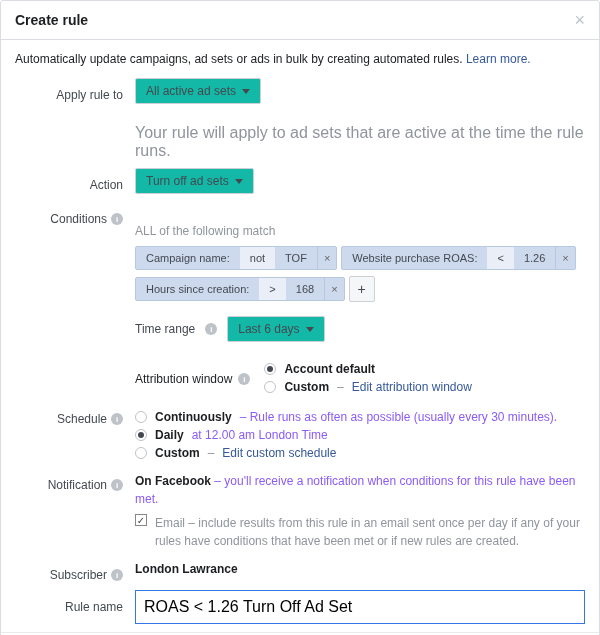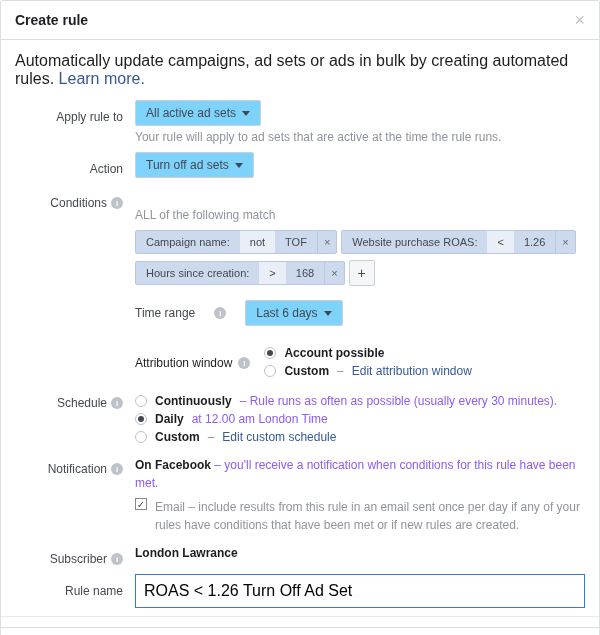--- a/index.html
+++ b/index.html
@@ -16,43 +16,43 @@
     border-bottom: 1px solid #dadde1;
     display: flex;
     justify-content: space-between;
     align-items: center;
   }
   .header .title { font-size: 14px; font-weight: bold; color: #1c1e21;}
   .header .close {
     color: #bec3c9; font-size: 18px; cursor: pointer; line-height: 1;
   }
   .body { padding: 12px 14px 6px 14px; }
-  .subtitle { font-size: 16px; color: #1c1e21; margin-bottom: 12px; }
+  .subtitle { font-size: 12px; color: #1c1e21; margin-bottom: 12px; }
   .subtitle .link { color: #365899; cursor: pointer; }
   .row {
     display: flex; align-items: flex-start; margin-bottom: 8px;
   }
   .label-col {
     width: 120px; text-align: right; padding-right: 12px;
     color: #444950; font-size: 12px; padding-top: 6px;
     display:flex; justify-content:flex-end; align-items:center; gap:4px;
   }
   .label-col.top { padding-top: 10px; }
   .content-col { flex: 1; font-size: 12px; }
   .dropdown-btn {
     display: inline-flex; align-items: center;
-    border: 1px solid #ccd0d5; background: #7dd3fc;
+    border: 1px solid #ccd0d5; background: #14b8a6;
     padding: 5px 10px; font-size: 12px; color: #444950;
     border-radius: 2px; cursor: pointer; gap: 6px;
   }
   .caret {
     width: 0; height: 0; border-left: 4px solid transparent;
     border-right: 4px solid transparent; border-top: 5px solid #444950;
   }
-  .help-text { color: #90949c; font-size: 12px; margin-top: 4px; }
+  .help-text { color: #90949c; font-size: 16px; margin-top: 20px; }
   .info-icon {
     display: inline-flex; width: 12px; height: 12px; border-radius: 50%;
     background: #bec3c9; color: #fff; font-size: 8px;
     align-items: center; justify-content: center; font-weight: bold;
     font-style: normal;
   }
   .cond-header { color: #90949c; font-size: 12px; margin-bottom: 8px; margin-top:22px;}
   .chips { display: flex; flex-wrap: wrap; gap: 4px; margin-bottom: 6px; align-items:center;}
   .chip {
     display: inline-flex; align-items: center; background: #cdd9ed;
@@ -66,21 +66,21 @@
   .chip .x {
     padding: 5px 6px; color: #666; cursor: pointer; border-left:1px solid #b8c8e0;
     background:#cdd9ed;
   }
   .plus-btn {
     width: 26px; height: 26px; display: inline-flex;
     align-items: center; justify-content: center;
     background: #f5f6f7; border: 1px solid #ccd0d5;
     color: #444950; font-size: 14px; border-radius: 2px; cursor: pointer;
   }
-  .subrow { display: flex; align-items: center; gap: 19px; margin-top: 14px; }
+  .subrow { display: flex; align-items: center; gap: 10px; margin-top: 14px; }
   .subrow .subplain { color: #444950; font-size: 12px; }
   .radio-line { display: flex; align-items: center; gap: 8px; margin: 4px 0; font-size: 12px;}
   .radio {
     width: 12px; height: 12px; border: 1px solid #bec3c9; border-radius: 50%;
     display: inline-flex; align-items: center; justify-content: center; flex-shrink:0;
   }
   .radio.sel::after {
     content: ""; width: 6px; height: 6px; background: #444950; border-radius: 50%;
   }
   .checkbox {
@@ -188,21 +188,21 @@
 
         <div class="attr-group">
           <div style="display:flex; gap:14px;">
             <div class="attr-label-line" style="padding-top:2px;">
               <span class="subplain">Attribution window</span>
               <span class="info-icon">i</span>
             </div>
             <div class="attr-options">
               <div class="radio-line">
                 <span class="radio sel"></span>
-                <span class="bold">Account possible</span>
+                <span class="bold">Account default</span>
               </div>
               <div class="radio-line">
                 <span class="radio"></span>
                 <span class="bold">Custom</span>
                 <span class="muted">–</span>
                 <span class="link">Edit attribution window</span>
               </div>
             </div>
           </div>
         </div>

